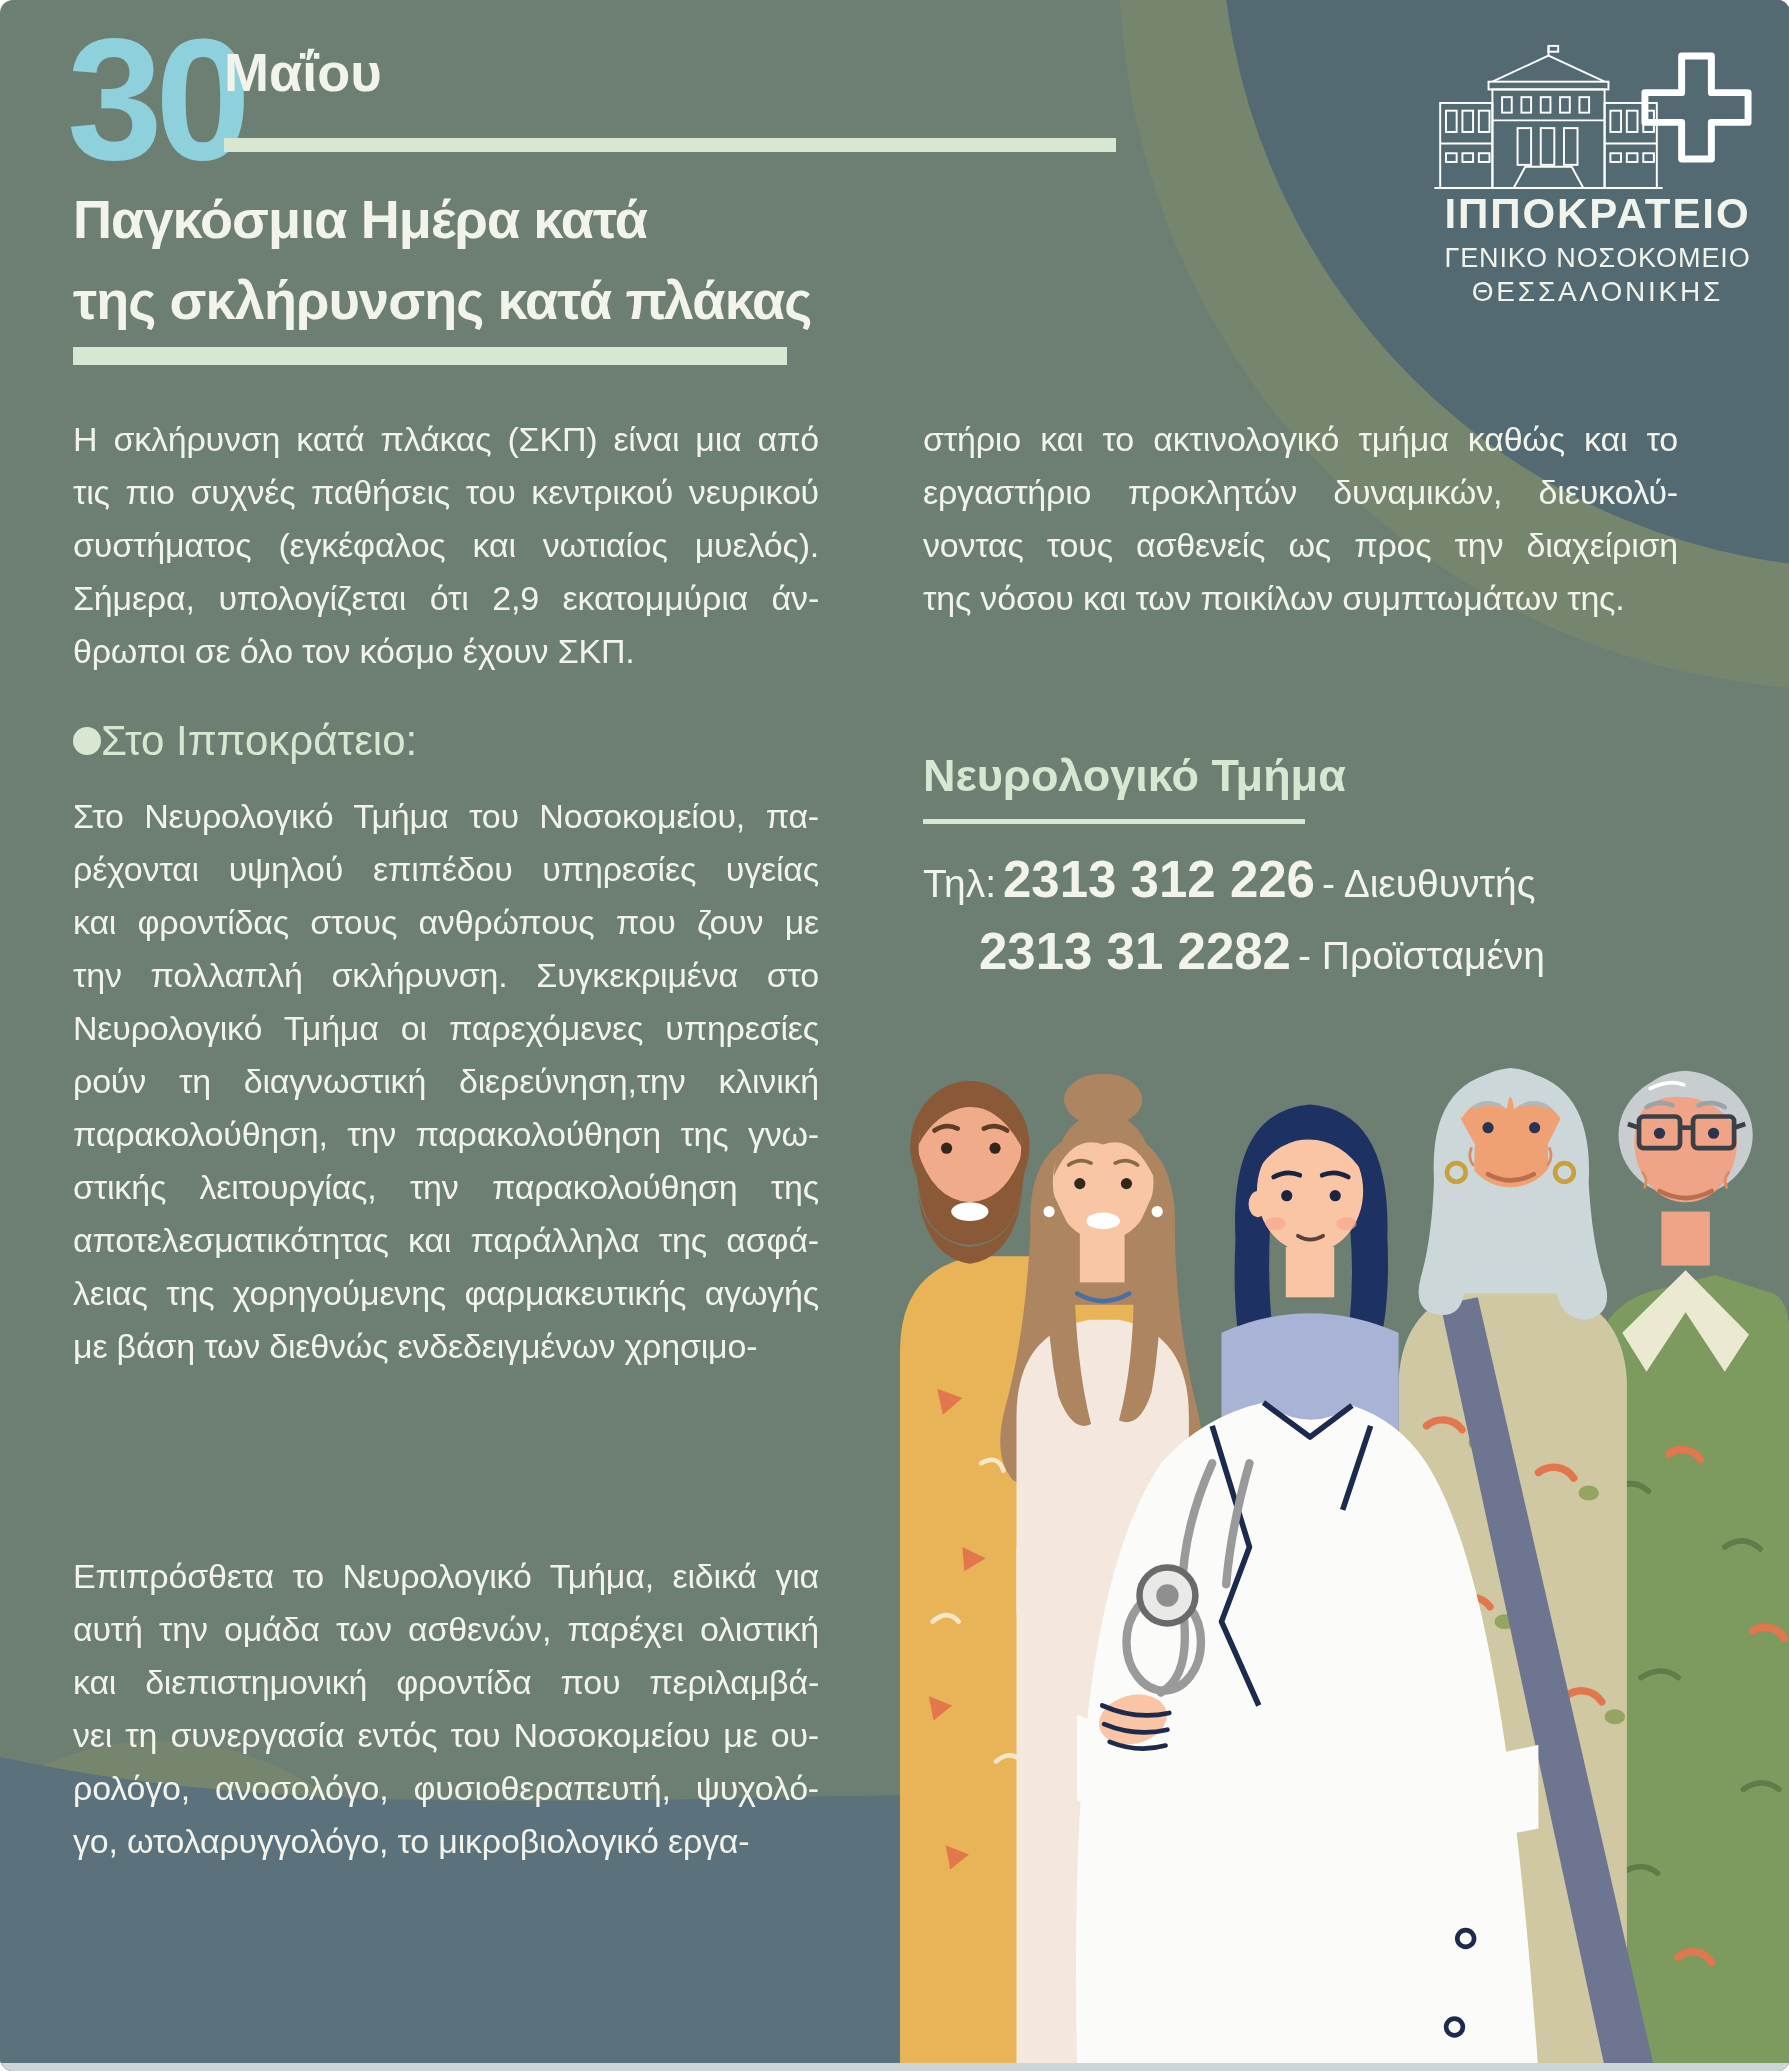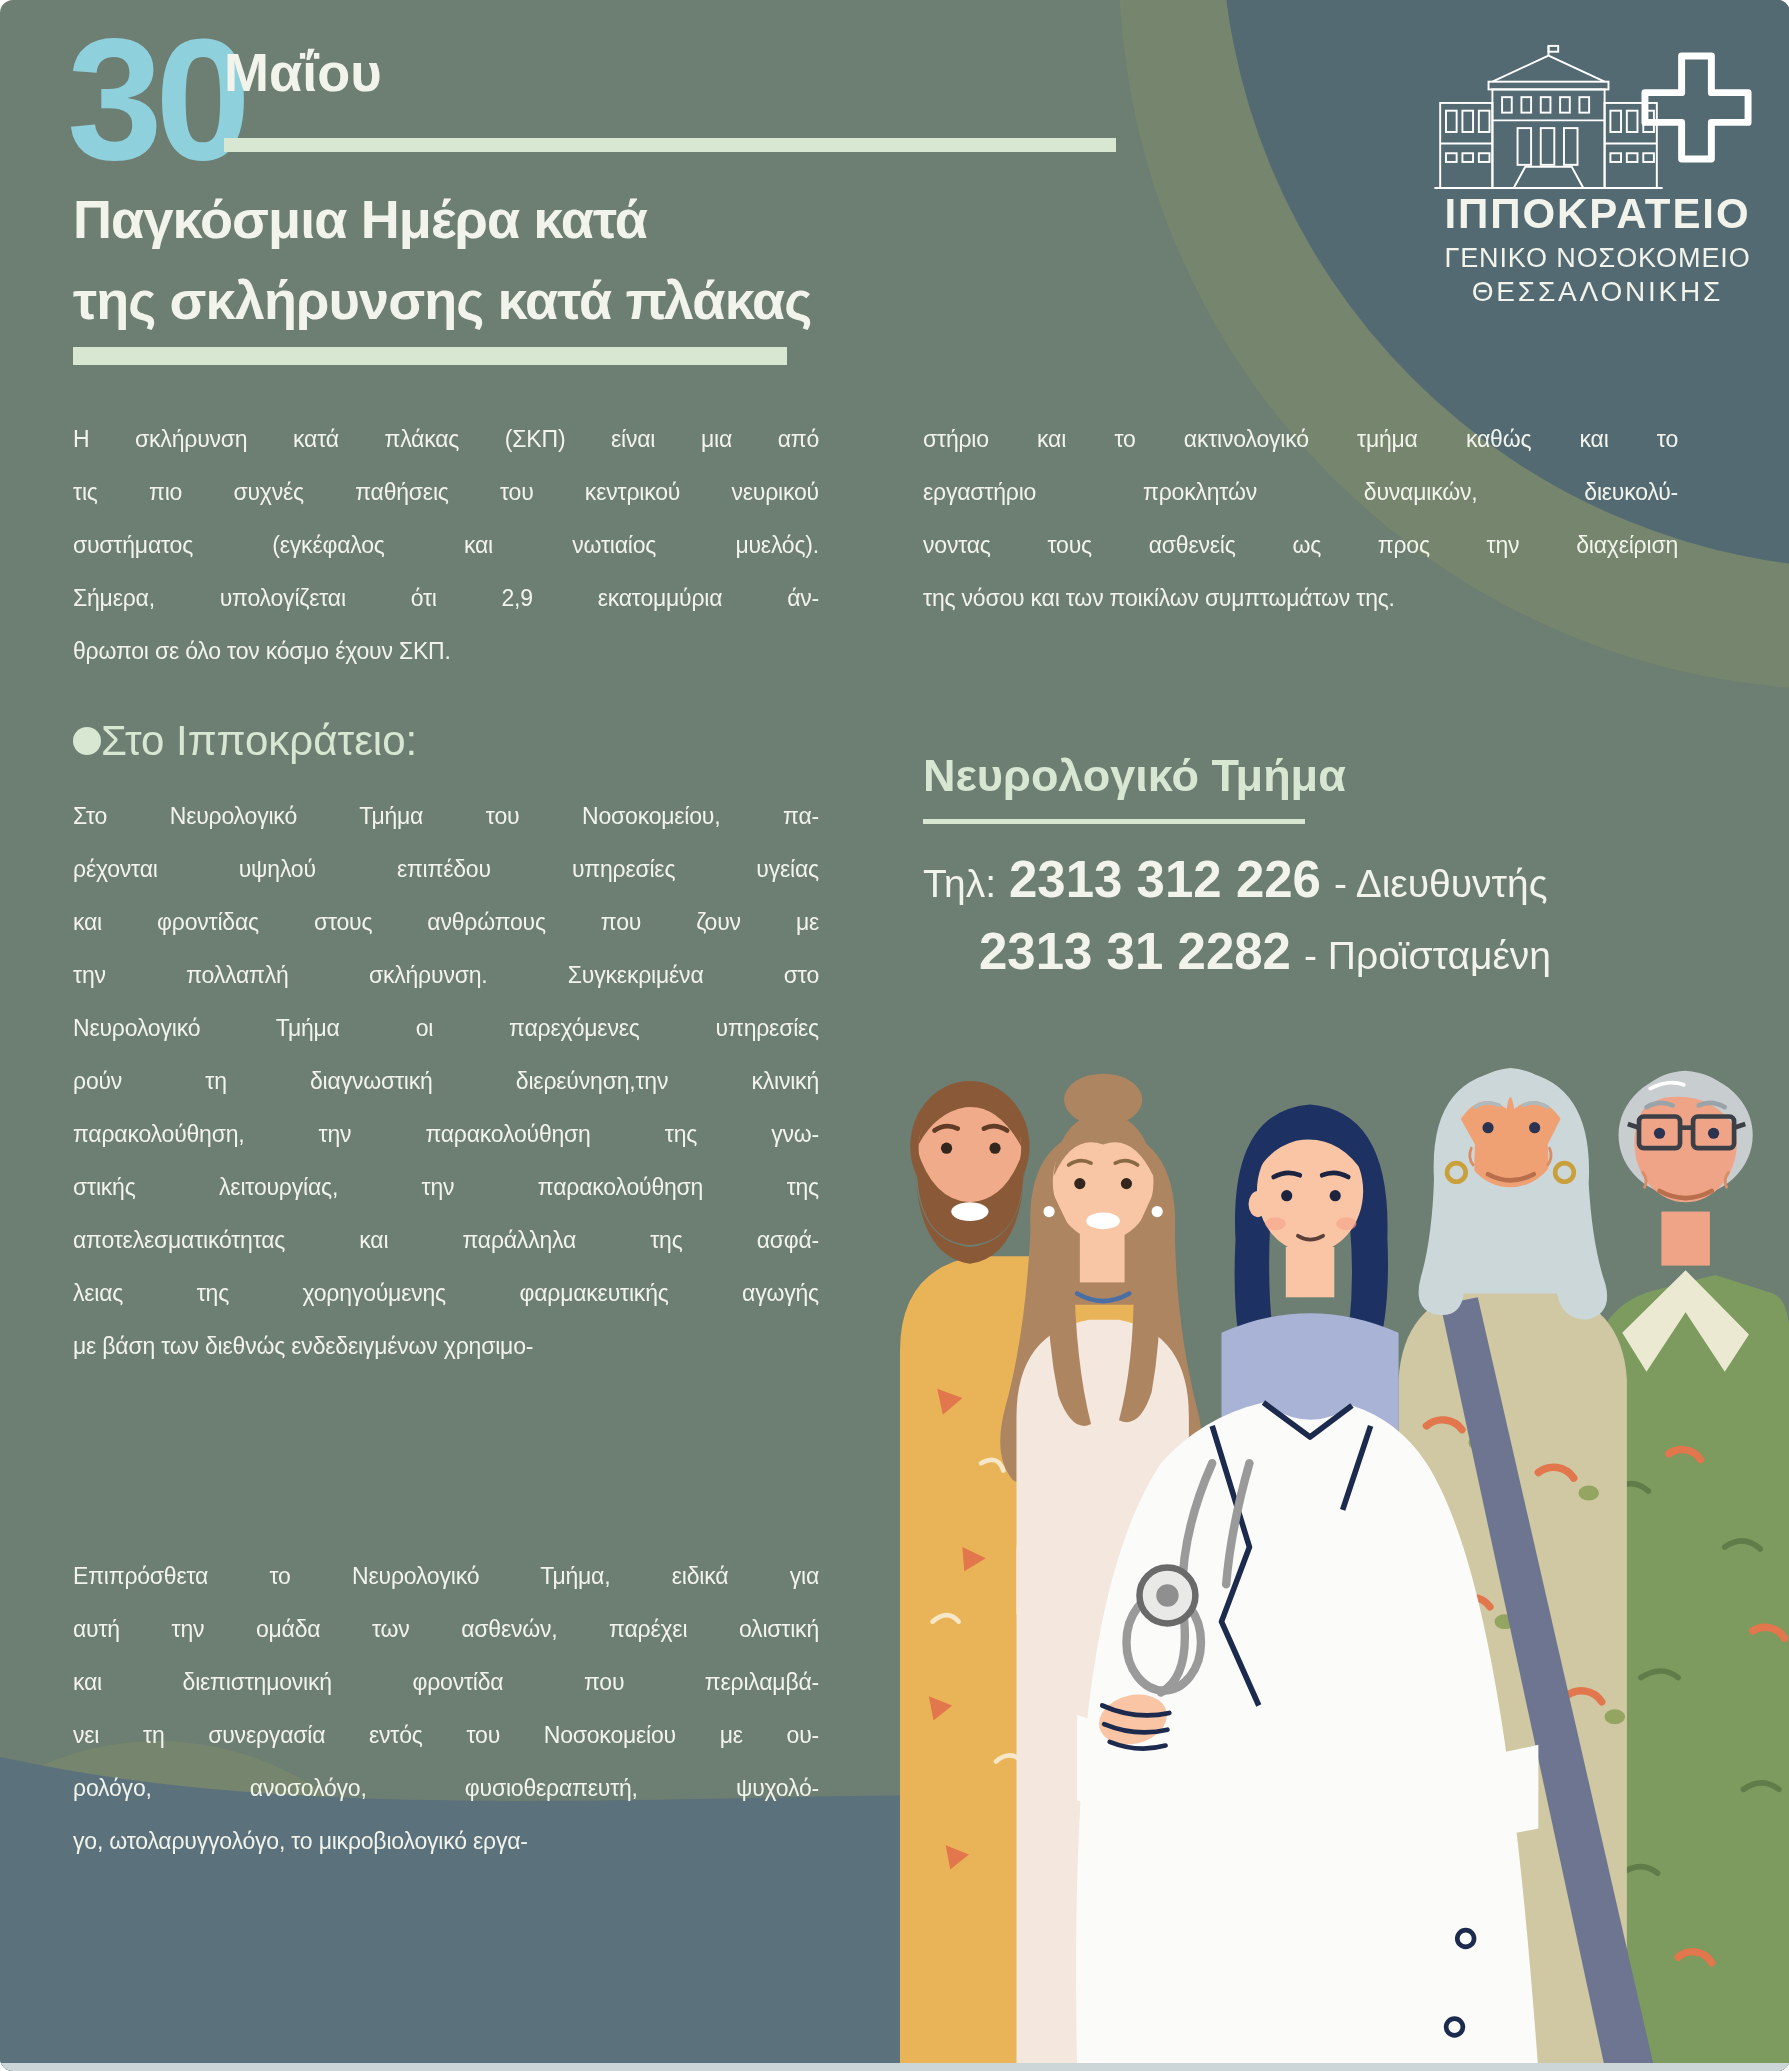--- a/index.html
+++ b/index.html
@@ -28,37 +28,37 @@
   
   .logo { left:1424px; top:39px; width:347px; text-align:center; z-index:5; }
   .logo-art { position:relative; width:347px; height:149px; }
   .logo-building { position:absolute; left:7.5px; top:3.7px; }
   .logo-cross { position:absolute; left:213px; top:9.3px; }
   .logo-name { font-size:42px; font-weight:700; letter-spacing:1.9px; margin-top:1.9px; }
   .logo-sub1 { font-size:27px; letter-spacing:0.9px; margin-top:5.6px; }
   .logo-sub2 { font-size:28px; letter-spacing:2.8px; margin-top:2px; }
 
   
-  .para { font-size:23px; line-height:53px; letter-spacing:-0.2px; }
+  .para { font-size:34px; line-height:53px; letter-spacing:-0.2px; }
   .tline { text-align:justify; text-align-last:justify; white-space:nowrap; }
   .tline:last-child { text-align-last:left; }
   .col-left  { left:73px; top:413px; width:746px; z-index:5; }
   .col-right { left:923px; top:413px; width:755px; z-index:5; }
   .body1 { margin-top:26px; }
   .body2 { margin-top:177px; }
 
   .bullet-row { margin-top:39px; display:flex; align-items:center; 
                 color:var(--accent_light_green,#d8e7d2); font-size:42px; height:47px; }
   .bullet-dot { width:28px; height:28px; border-radius:50%; background:var(--accent_light_green,#d8e7d2); flex:0 0 auto; }
 
   
   .contact { margin-top:125px; }
   .contact-heading { font-size:45px; font-weight:700; color:var(--accent_light_green,#d8e7d2); }
   .contact-underline { width:382px; height:4.7px; background:var(--accent_light_green,#d8e7d2); margin-top:17px; }
-  .tel-line { margin-top:26px; font-size:39px; display:flex; align-items:baseline; gap:13px; white-space:nowrap; }
+  .tel-line { margin-top:26px; font-size:39px; display:flex; align-items:baseline; gap:7px; white-space:nowrap; }
   .tel-line2 { margin-top:13px; padding-left:56px; }
   .phone { font-size:51px; font-weight:700; }
 </style>
 </head>
 <body>
 
 <div class="poster">
 
   <div class="abs circle circle-light"></div>
   <div class="abs circle circle-dark"></div>

